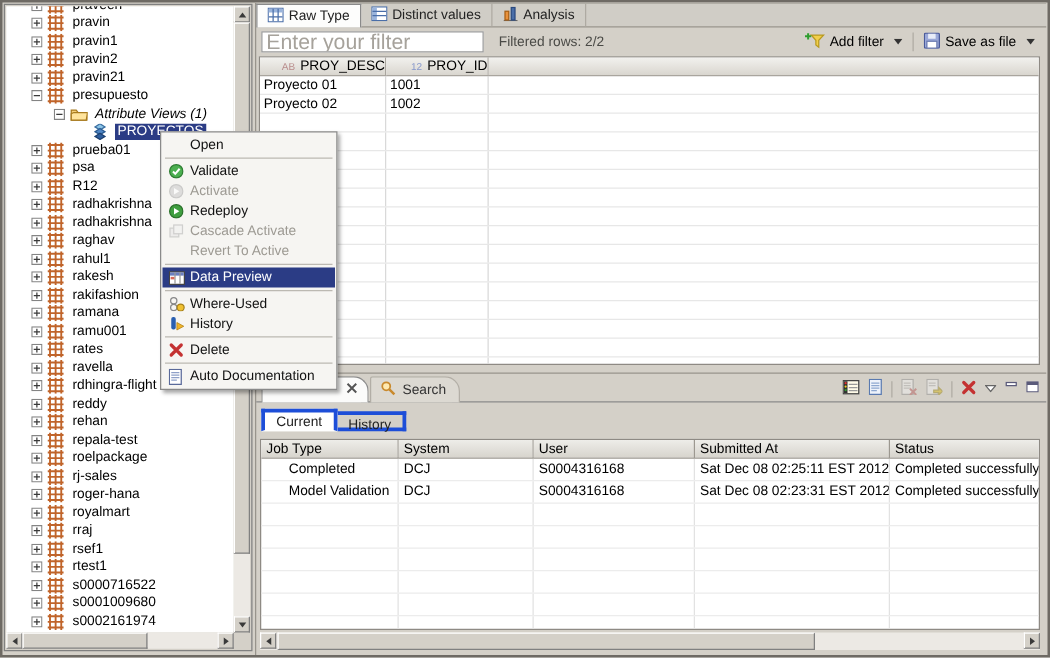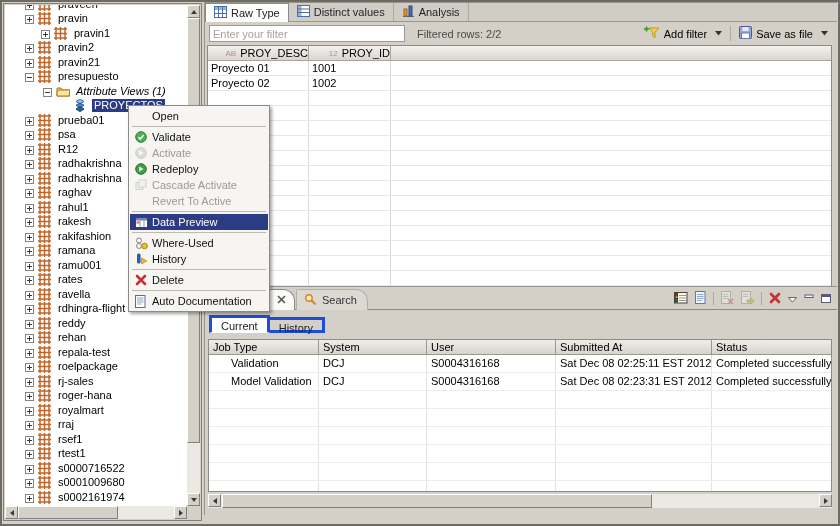--- a/index.html
+++ b/index.html
@@ -36,21 +36,21 @@
 
   
   .editor-panel { position:absolute; left:202px; top:0; width:633px; height:292px;
                   background:#d4d0c8; border-left:1px solid #98948c; border-top:1px solid #98948c; }
   .ed-tabs { display:flex; height:19px; background:#d0cdc6; border-bottom:1px solid #9a968e; }
   .ed-tab { display:flex; align-items:center; gap:4px; padding:0 8px; font-size:11px;
             border-right:1px solid #aeaaa2; color:#222; }
   .ed-tab.active { background:#fdfdfc; border:1px solid #8a8a8a; border-bottom:none;
                    margin-bottom:-1px; position:relative; z-index:2; }
   .filter-row { position:relative; height:23px; display:flex; align-items:center; padding:0 6px 0 4px; }
-  .filter-input { width:196px; height:17px; border:1px solid #9a9a9a; font-size:11px;
+  .filter-input { width:178px; height:17px; border:1px solid #9a9a9a; font-size:17px;
                   padding:0 3px; font-family:"Liberation Sans", sans-serif; color:#333; background:#fff; }
   .filter-input::placeholder { color:#a6a29b; opacity:1; }
   .filtered-rows { margin-left:12px; color:#4a4a46; }
   .flex-sp { flex:1; }
   .tb-btn { display:flex; align-items:center; gap:4px; padding:1px 3px; cursor:default; }
   .tb-caret { margin-left:4px; display:inline-flex; }
   .tb-sep { width:1px; height:15px; background:#aeaaa2; margin:0 5px; }
 
   .grid-wrap { position:absolute; left:2px; right:5px; top:42px; bottom:2px;
                border:1px solid #8e8a84; background:#fff; overflow:hidden; }
@@ -60,21 +60,21 @@
         border-bottom:1px solid #a9a59e; overflow:hidden; }
   .ph.fill { flex:1; border-right:none; }
   .badge { font-size:8px; letter-spacing:0; }
   .badge.ab { color:#b98c8c; }
   .badge.n12 { color:#8899cc; }
   .prow { display:flex; height:15px; border-bottom:1px solid #e7e7e7; }
   .pc { padding-left:3px; font-size:11px; line-height:14px; border-right:1px solid #d9d9d9; overflow:hidden; }
   .pc.fill { flex:1; border-right:none; }
 
   
-  .job-panel { position:absolute; left:202px; top:284px; width:633px; height:229px;
+  .job-panel { position:absolute; left:202px; top:296px; width:633px; height:229px;
                background:#d4d0c8; border-left:1px solid #98948c; border-top:1px solid #98948c; }
   .view-tabs { position:relative; height:23px; border-bottom:1px solid #8a8a8a; }
   .vtab { position:absolute; top:2px; height:21px; display:flex; align-items:center; gap:5px;
           padding:0 10px 0 7px; font-size:11px; }
   .vtab.active { left:4px; width:86px; background:#fbfbfa; border:1px solid #8a8a8a; border-bottom:none;
                  border-radius:2px 12px 0 0; z-index:2; }
   .vtab.inactive { left:91px; background:#dcd9d2; border:1px solid #b2aea6; border-bottom:none;
                    border-radius:2px 12px 0 0; color:#333; }
   .vtab .close-x { position:absolute; right:8px; top:4px; }
   .view-toolbar { position:absolute; right:6px; top:4px; display:flex; align-items:center; gap:7px; }
@@ -149,21 +149,21 @@
                   <line x1="6.5" y1="0" x2="6.5" y2="13"></line>
                   <line x1="11" y1="0" x2="11" y2="13"></line>
                   <line x1="0" y1="2" x2="13" y2="2"></line>
                   <line x1="0" y1="6.5" x2="13" y2="6.5"></line>
                   <line x1="0" y1="11" x2="13" y2="11"></line>
                 </g>
               </svg>
             </span>
             <span class="tlabel">pravin</span>
           </div>
-          <div class="trow" style="padding-left: 36px;">
+          <div class="trow" style="padding-left: 20px;">
             <span class="ebox"><svg width="9" height="9">
                 <rect x="0.5" y="0.5" width="8" height="8" fill="#fff" stroke="#848484"></rect>
                 <line x1="2" y1="4.5" x2="7" y2="4.5" stroke="#3a3a3a"></line>
                 <line x1="4.5" y1="2" x2="4.5" y2="7" stroke="#3a3a3a"></line>
               </svg></span>
             <span class="tic">
               <svg width="13" height="13">
                 <g stroke="#c0642a" stroke-width="1.5">
                   <line x1="2" y1="0" x2="2" y2="13"></line>
                   <line x1="6.5" y1="0" x2="6.5" y2="13"></line>
@@ -1060,21 +1060,21 @@
       <div class="job-wrap">
         <div style="display:flex;" id="job-head">
             <div class="jh" style="width: 110px;">Job Type</div>
             <div class="jh" style="width: 108px;">System</div>
             <div class="jh" style="width: 129px;">User</div>
             <div class="jh" style="width: 156px;">Submitted At</div>
             <div class="jh fill">Status</div>
           </div>
         <div id="job-rows">
             <div class="jrow">
-              <div class="jc jtype" style="width: 110px;">Validation</div>
+              <div class="jc jtype" style="width: 110px;">Completed</div>
               <div class="jc" style="width: 108px;">DCJ</div>
               <div class="jc" style="width: 129px;">S0004316168</div>
               <div class="jc" style="width: 156px;">Sat Dec 08 02:25:11 EST 2012</div>
               <div class="jc fill">Completed successfully</div>
             </div>
             <div class="jrow">
               <div class="jc jtype" style="width: 110px;">Model Validation</div>
               <div class="jc" style="width: 108px;">DCJ</div>
               <div class="jc" style="width: 129px;">S0004316168</div>
               <div class="jc" style="width: 156px;">Sat Dec 08 02:23:31 EST 2012</div>

